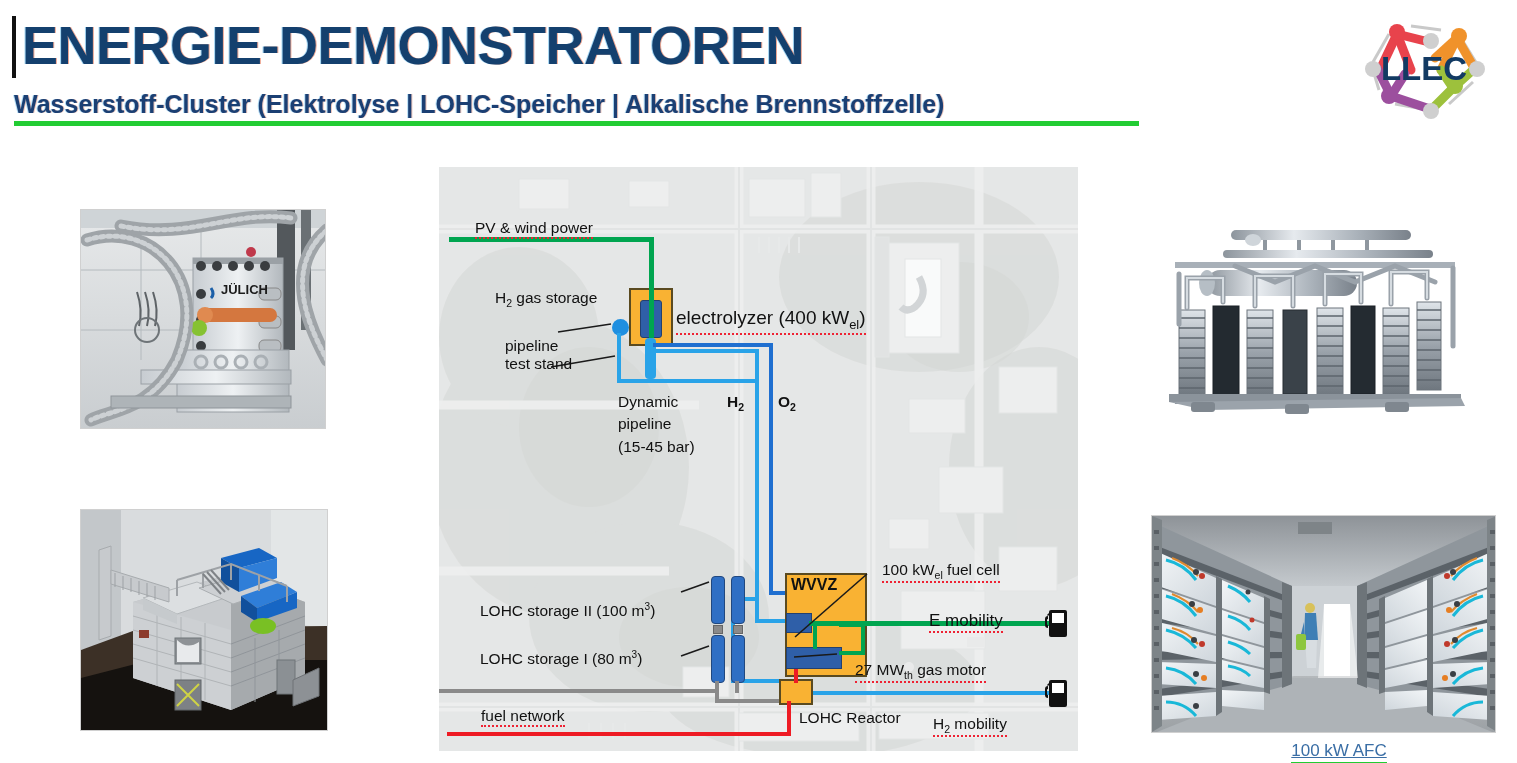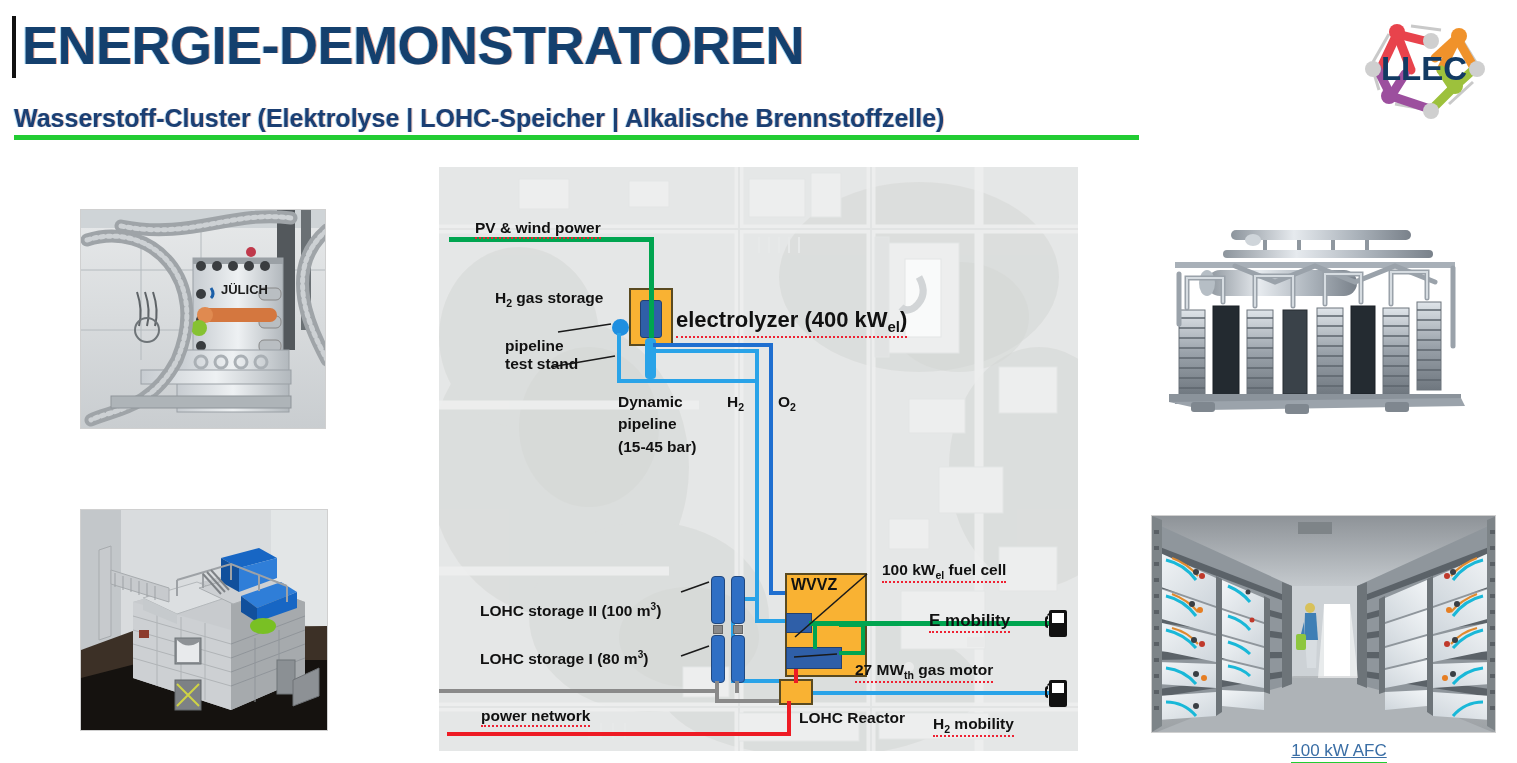--- a/index.html
+++ b/index.html
@@ -14,21 +14,21 @@
 
   
   #title-bar { position: absolute; left: 12px; top: 16px; width: 4px; height: 62px; background: #111111; }
   #page-title {
     position: absolute; left: 22px; top: 14px;
     font-size: 54px; font-weight: bold; letter-spacing: -0.5px;
     color: #14406e;
     text-shadow: 1px 0 0 rgba(224,96,60,.55), -1px 0 0 rgba(70,170,230,.5);
     white-space: nowrap;
   }
-  #subtitle-wrap { position: absolute; left: 14px; top: 104px; }
+  #subtitle-wrap { position: absolute; left: 14px; top: 90px; }
   #subtitle {
     font-size: 25px; font-weight: bold; color: #1b3f73;
     white-space: nowrap;
     text-shadow: 1px 0 0 rgba(200,90,60,.35), -1px 0 0 rgba(70,170,230,.4);
   }
   #subtitle-rule { margin-top: 2px; height: 5px; background: #22cc33; width: 1125px; }
 
   
   #llec-logo { position: absolute; right: 18px; top: 12px; width: 150px; height: 112px; }
   #llec-logo svg { width: 100%; height: 100%; display: block; }
@@ -55,21 +55,21 @@
 
   
   #diagram {
     position: absolute; left: 439px; top: 167px;
     width: 639px; height: 584px;
     overflow: hidden;
     background: #d9dada;
   }
   #map-bg { position: absolute; inset: 0; }
   .dlabel {
-    position: absolute; font-size: 15.5px; color: #111; font-weight: 700;
+    position: absolute; font-size: 15.5px; color: #111; font-weight: 400;
     white-space: nowrap; line-height: 1.15;
   }
   .sq-red { border-bottom: 2px dotted #e23; }
   sub { font-size: .68em; }
   .pipe { position: absolute; }
   .box-orange { position: absolute; background: #f9b233; border: 2px solid #5a4a20; }
   .box-blue { position: absolute; background: #2f5fa8; border: 1px solid #23406f; }
   .tank { position: absolute; background: #2f6fc4; border: 1px solid #21487f; border-radius: 4px; }
   .pump { position: absolute; width: 26px; height: 30px; }
 </style>
@@ -761,21 +761,21 @@
 
   <div class="dlabel" style="left:56px; top:122px;">
     <span>H</span><sub>2</sub><span> gas storage</span>
   </div>
 
   <div class="dlabel" style="left:66px; top:170px;">
     <div>pipeline</div>
     <div>test stand</div>
   </div>
 
-  <div class="dlabel sq-red" style="left:237px; top:140px; font-size:22px;">
+  <div class="dlabel sq-red" style="left:237px; top:140px; font-size:19px;">
     <span>electrolyzer (400 kW</span><sub>el</sub><span>)</span>
   </div>
 
   <div class="dlabel" style="left:179px; top:224px; line-height:1.45;">
     <div>Dynamic</div>
     <div>pipeline</div>
     <div>(15-45 bar)</div>
   </div>
 
   <div class="dlabel" style="left:288px; top:226px; font-weight:700;">
@@ -785,21 +785,21 @@
     <span>O</span><sub>2</sub>
   </div>
 
   <div class="dlabel" style="left:41px; top:418px;margin-top:16px;">
     <span>LOHC storage II (100 m</span><sup style="font-size:.65em">3</sup><span>)</span>
   </div>
   <div class="dlabel" style="left:41px; top:482px;">
     <span>LOHC storage I   (80 m</span><sup style="font-size:.65em">3</sup><span>)</span>
   </div>
 
-  <div class="dlabel sq-red" style="left:42px; top:540px;">power network</div>
+  <div class="dlabel sq-red" style="left:42px; top:540px;">fuel network</div>
 
   <div class="dlabel sq-red" style="left:443px; top:394px;">
     <span>100 kW</span><sub>el</sub><span> fuel cell</span>
   </div>
 
   <div class="dlabel sq-red" style="left:490px; top:444px; font-size:17px;">E mobility</div>
 
   <div class="dlabel sq-red" style="left:416px; top:494px;">
     <span>27 MW</span><sub>th</sub><span> gas motor</span>
   </div>

